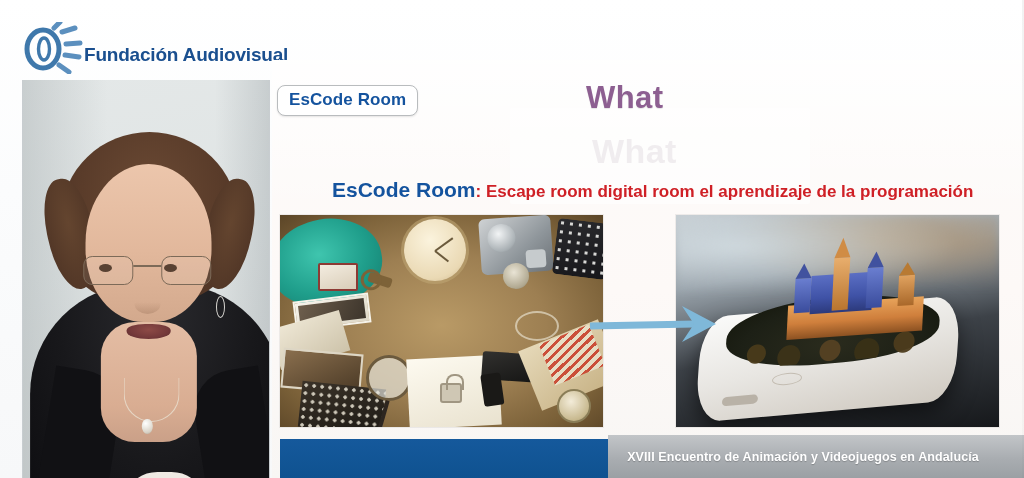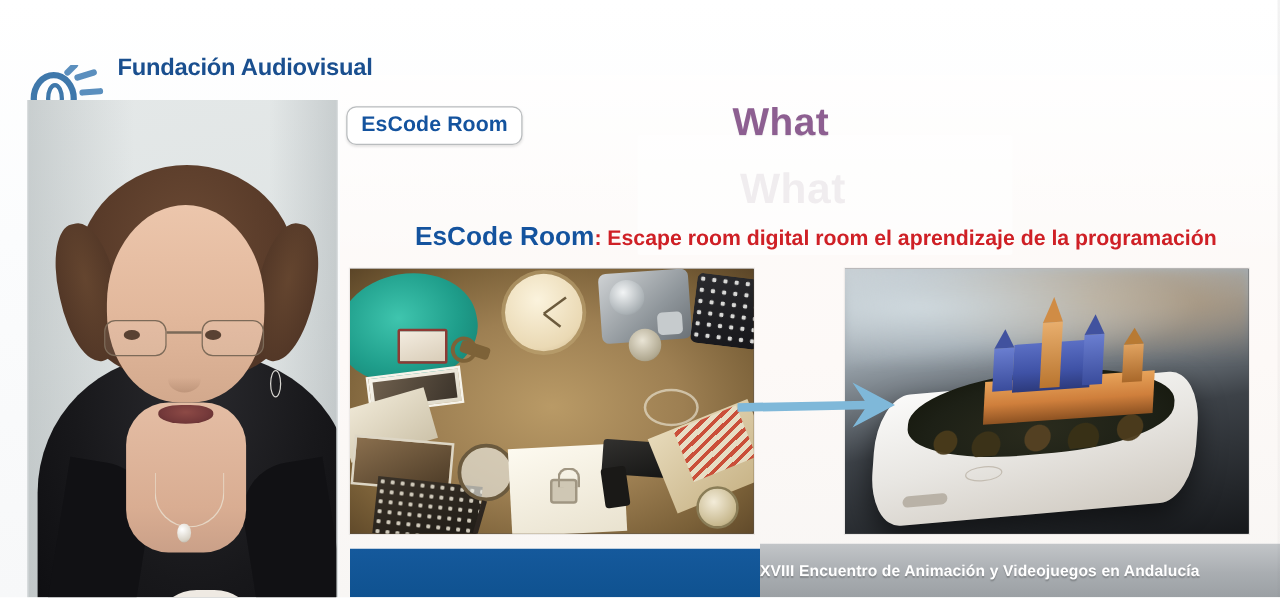--- a/index.html
+++ b/index.html
@@ -12,21 +12,21 @@
   #stage {
     position: relative;
     width: 1024px; height: 478px;
     background: linear-gradient(180deg,#ffffff 0%,#fbfcfd 40%,#f7f8f9 100%);
     overflow: hidden;
   }
 
   
   .brand {
     position: absolute; left: 22px; top: 22px;
-    display: flex; align-items: center; gap: 10px;
+    display: flex; align-items: flex-start; gap: 0;
   }
   .brand-logo { width: 62px; height: 52px; flex: 0 0 auto; }
   .brand-text {
     color: #1a4f8f;
     font-weight: bold;
     font-size: 19px;
     line-height: 1.18;
     letter-spacing: -0.2px;
     white-space: pre-line;
   }
@@ -463,21 +463,21 @@
   
   .blue-bar {
     position: absolute; left: 8px; bottom: 0;
     width: 328px; height: 39px;
     background: linear-gradient(180deg,#15599c 0%,#0f5290 100%);
   }
   .gray-bar {
     position: absolute; left: 336px; bottom: 0;
     right: 0; height: 43px;
     background: linear-gradient(180deg,#c2c5c8 0%,#a9adb1 55%,#9ba0a4 100%);
-    display: flex; align-items: center; justify-content: flex-start;
+    display: flex; align-items: center; justify-content: center;
     padding-right: 26px;
   }
   .gray-bar-text {
     color: #ffffff;
     font-size: 12.5px;
     font-weight: bold;
     letter-spacing: 0.1px;
     text-shadow: 0 1px 1px rgba(0,0,0,0.22);
   }
 

